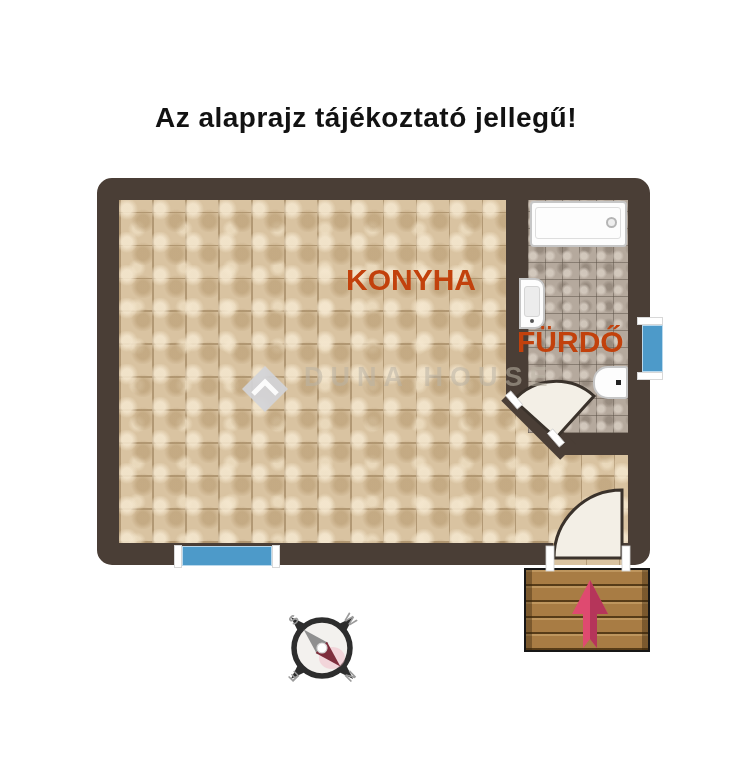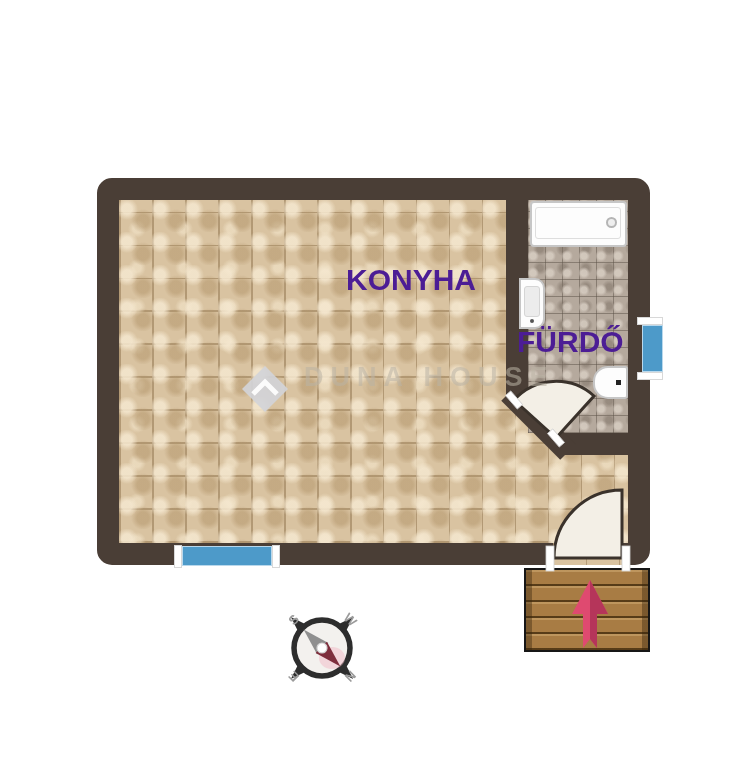--- a/index.html
+++ b/index.html
@@ -72,36 +72,37 @@
   
   .steps{
     left:524px;top:568px;width:126px;height:84px;z-index:1;
     border:2px solid #161616;box-sizing:border-box;
     background-color:#a87c44;
     background-image:
       linear-gradient(90deg, rgba(55,36,12,.4) 0 6px, rgba(0,0,0,0) 6px calc(100% - 6px), rgba(55,36,12,.4) calc(100% - 6px)),
       repeating-linear-gradient(180deg, rgba(255,226,170,.25) 0 2px, rgba(0,0,0,0) 2px 14px, rgba(72,48,16,.85) 14px 16px);
   }
   
-  .room-label{z-index:8;font-weight:bold;color:#4c1d95;font-size:30px;letter-spacing:0;white-space:nowrap;}
+  .room-label{z-index:8;font-weight:bold;color:#c2410c;font-size:30px;letter-spacing:0;white-space:nowrap;}
   .label-nappali{left:160px;top:350px;}
   .label-konyha{left:346px;top:263px;}
   .label-furdo{left:517px;top:325px;}
   
   .watermark{left:238px;top:362px;width:320px;height:54px;z-index:9;display:flex;align-items:flex-start;pointer-events:none;}
   .wm-text{margin-left:12px;font-size:27px;font-weight:bold;letter-spacing:7px;color:rgba(186,178,164,0.55);white-space:nowrap;}
   
   .overlay{left:0;top:0;width:732px;height:768px;z-index:6;pointer-events:none;}
   svg text.compass-letter{font-family:"Liberation Sans",sans-serif;font-size:13px;font-weight:bold;fill:#9b9b9b;}
 </style>
 </head>
 <body>
 
 <div class="screen">
 
+  <div class="abs title">Az alaprajz tájékoztató jellegű!</div>
 
   <div class="abs floor-main"></div>
   <div class="abs floor-bath"></div>
 
   <div class="abs fixture tub">
     <div class="tub-inner"></div>
     <div class="tub-drain"></div>
   </div>
   <div class="abs fixture sink">
     <div class="sink-basin"></div>

